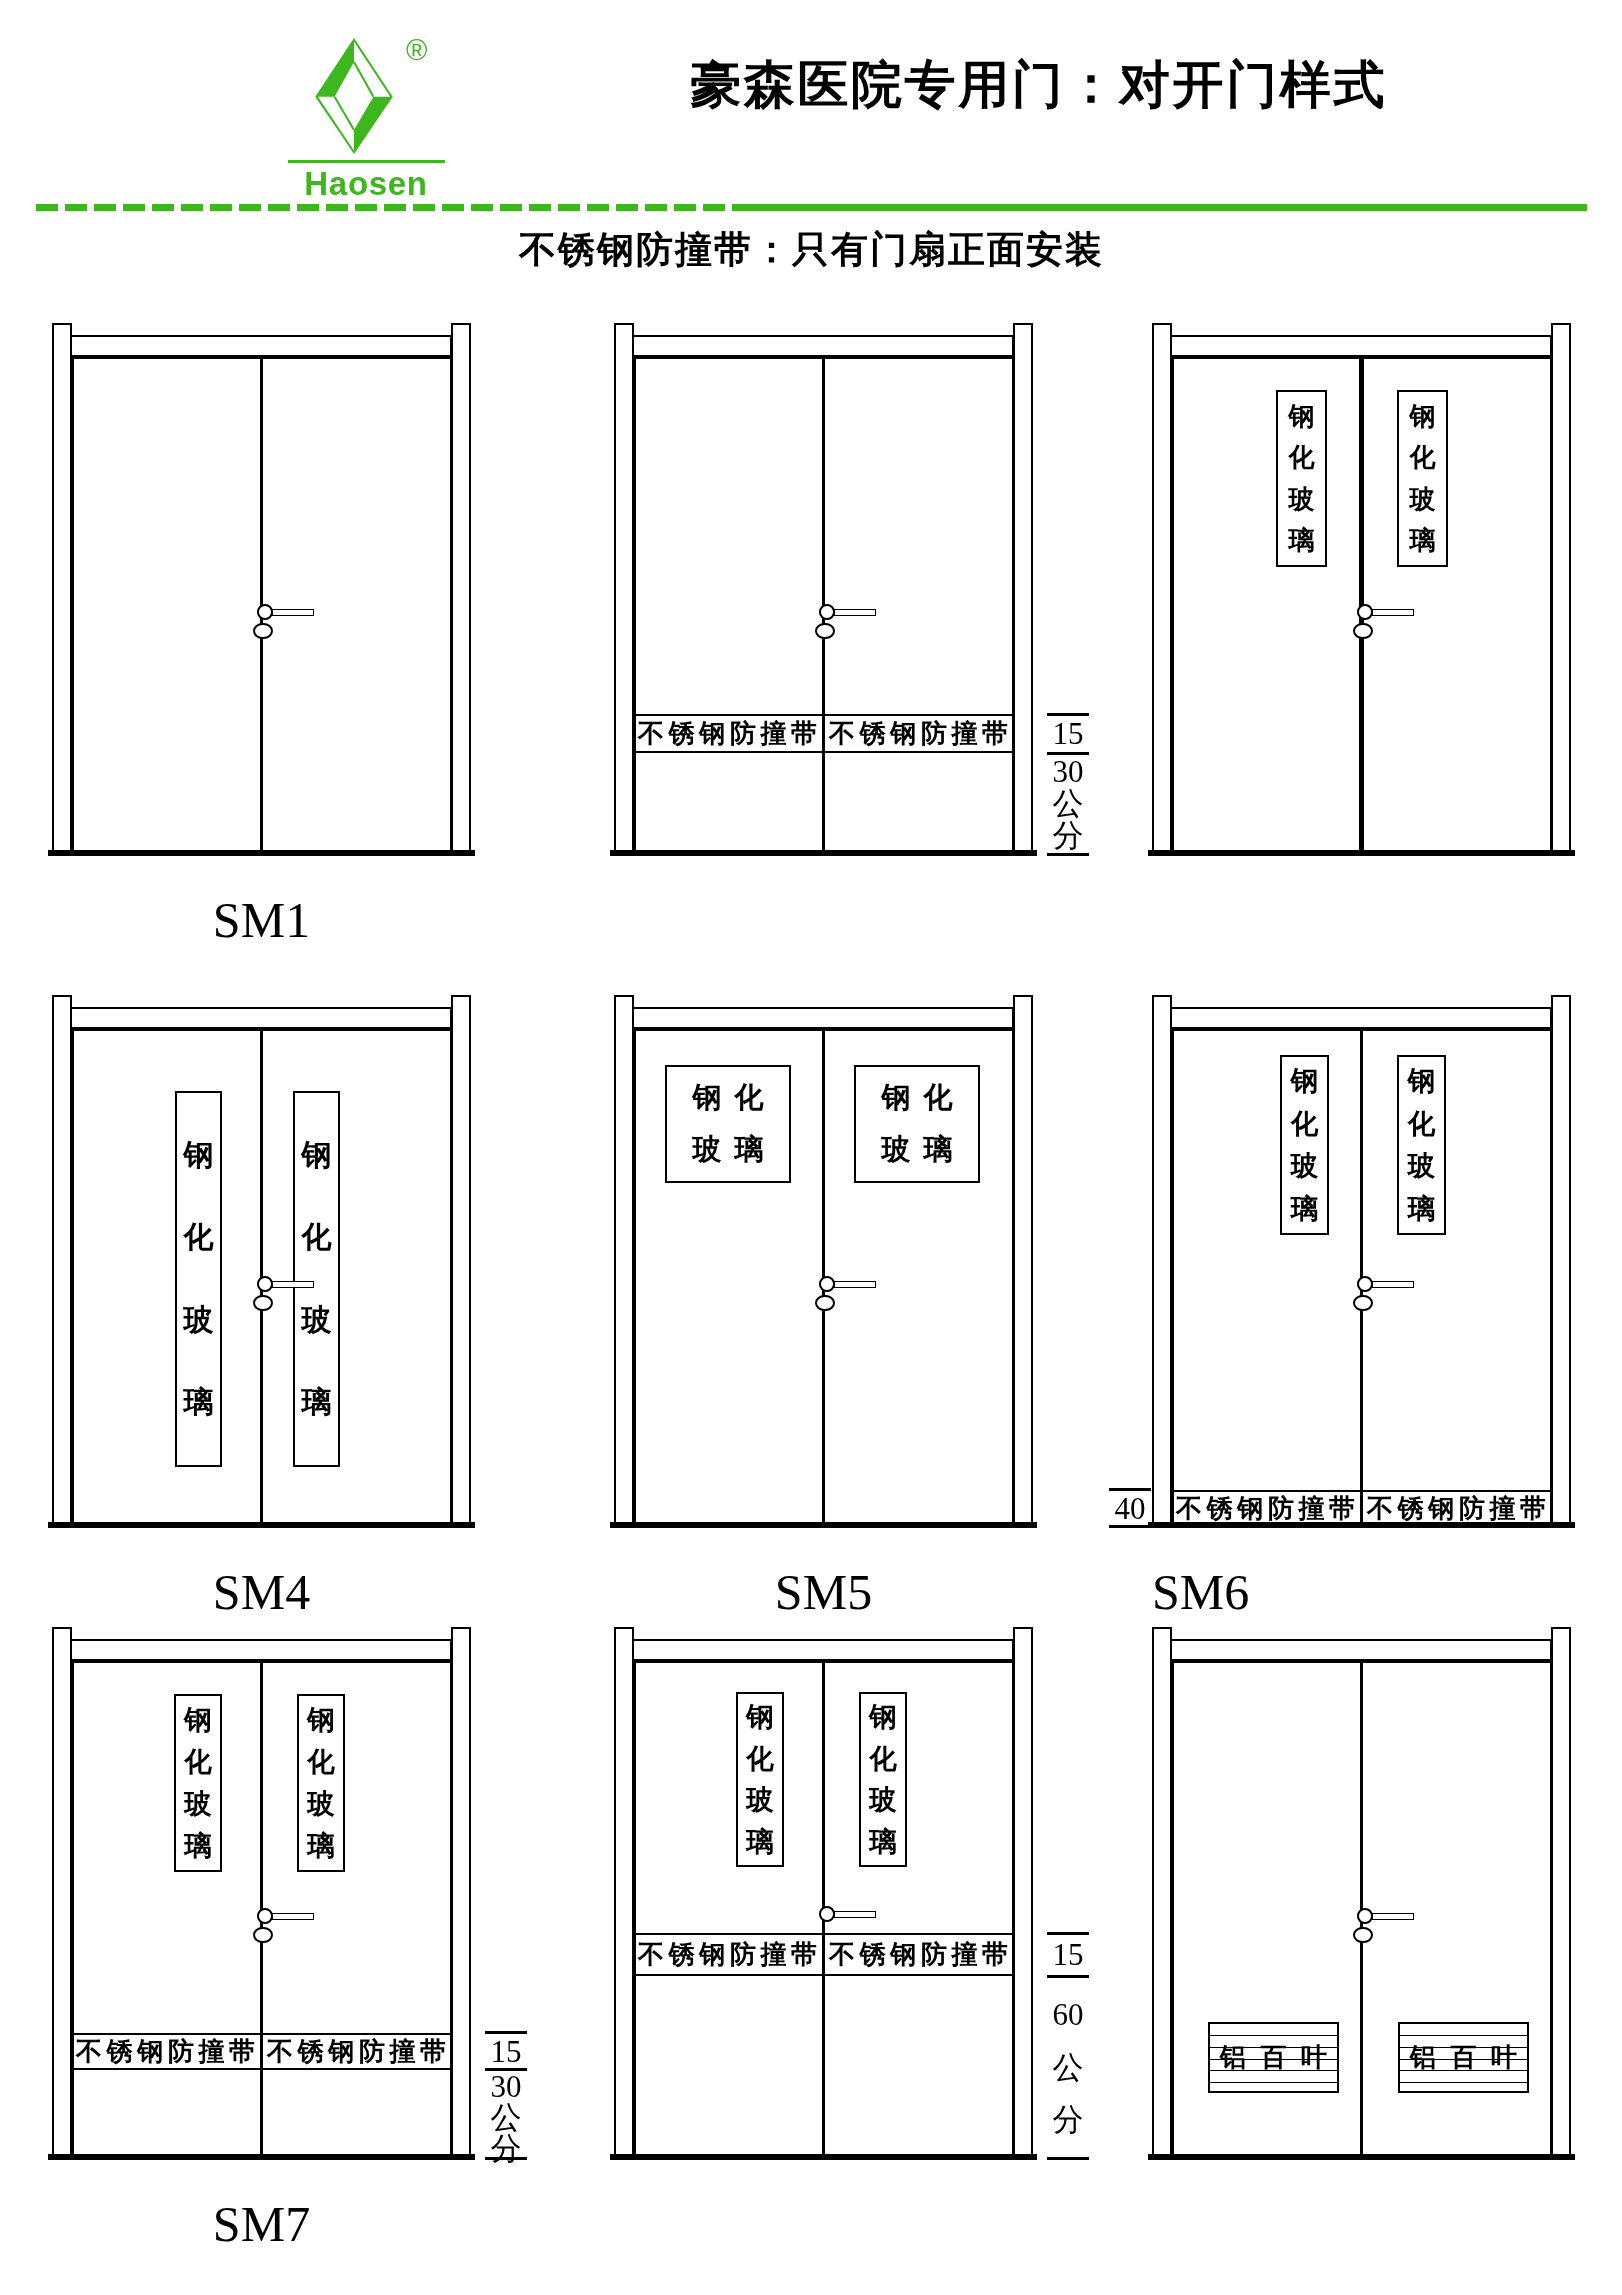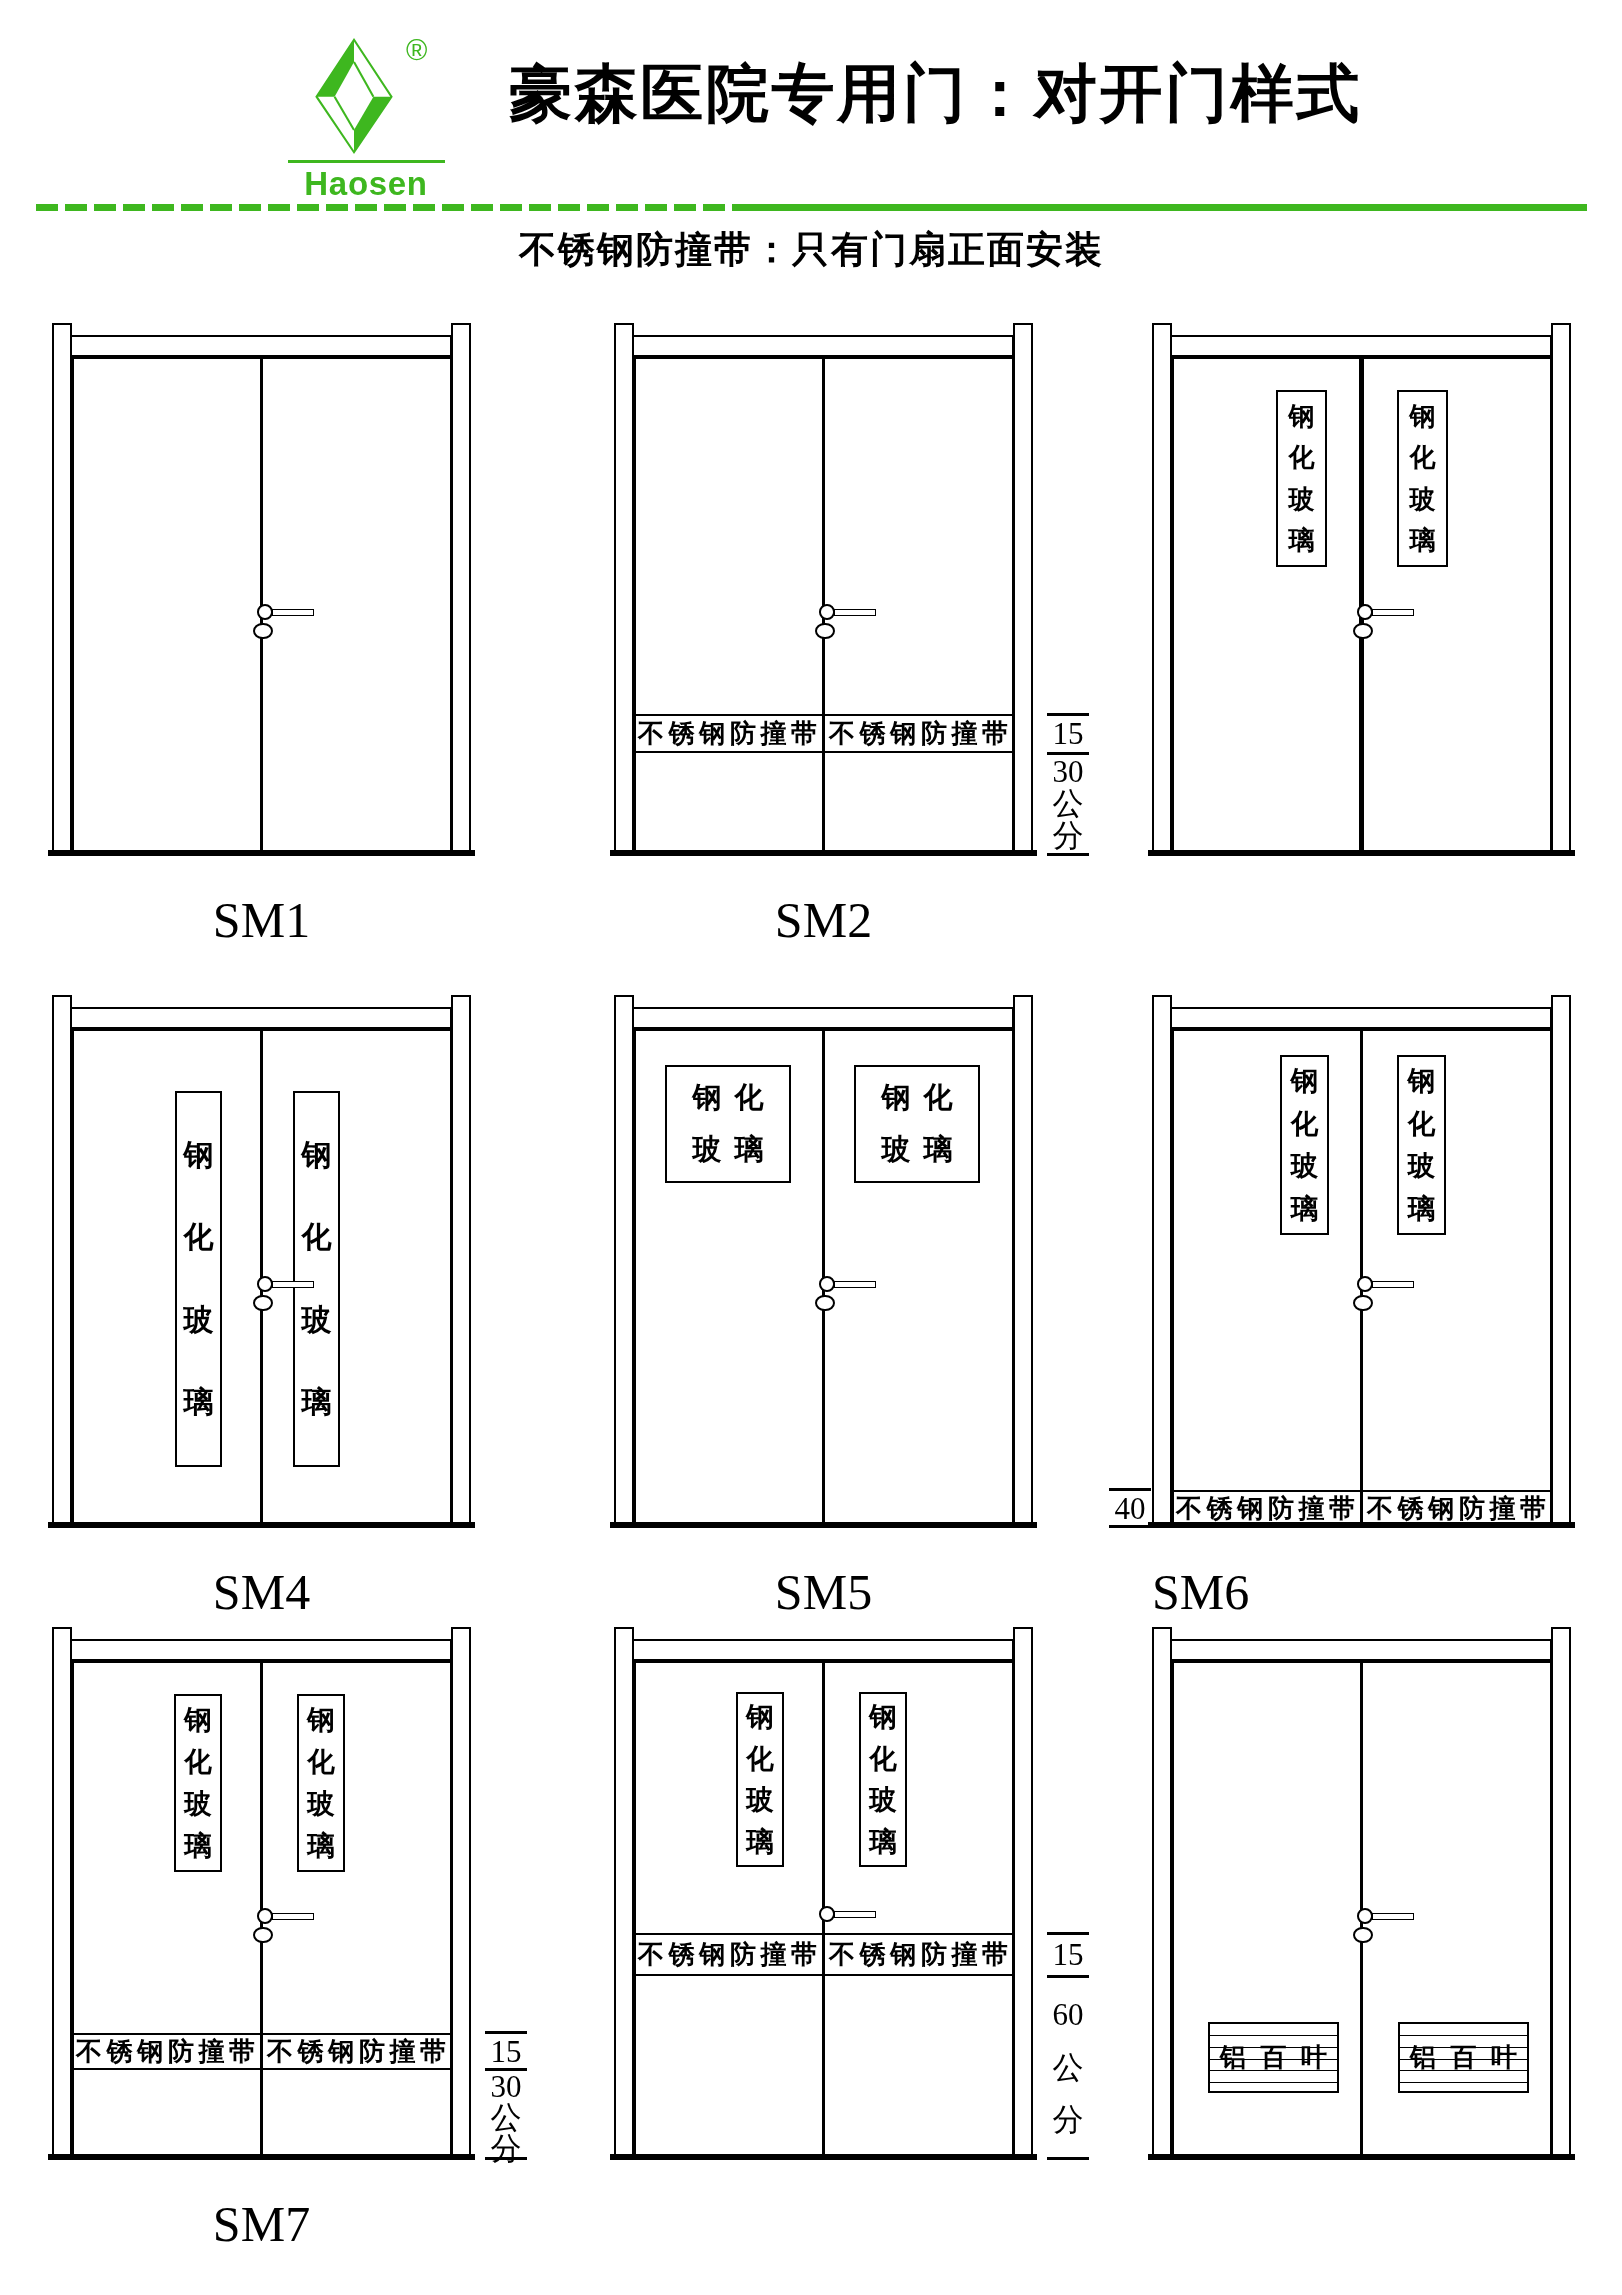--- a/index.html
+++ b/index.html
@@ -8,22 +8,22 @@
         --green:#3eb71f;}
   
   .logo{position:absolute;left:281px;top:33px;width:170px;height:165px;}
   .logo-mark{position:absolute;left:23.6px;top:3.9px;width:98px;height:118px;color:var(--green);}
   .logo-reg{position:absolute;right:23.6px;top:1.3px;font-size:29px;color:var(--green);
             font-family:"Liberation Sans",sans-serif;}
   .logo-rule{position:absolute;left:6.5px;top:127px;width:157px;height:2.6px;background:var(--green);}
   .logo-text{position:absolute;left:0;top:132px;width:170px;text-align:center;
              font-family:"Liberation Sans",sans-serif;font-weight:bold;font-size:33px;
              color:var(--green);letter-spacing:0.7px;}
-  .title{position:absolute;left:484px;top:51px;width:903px;text-align:center;
-         font-size:63px;font-weight:bold;letter-spacing:2.6px;white-space:nowrap;}
+  .title{position:absolute;left:484px;top:51px;width:903px;text-align:right;
+         font-size:51px;font-weight:bold;letter-spacing:2.6px;white-space:nowrap;}
   .green-rule{position:absolute;left:36px;top:204px;width:1551px;height:7.2px;background:var(--green);}
   .green-rule::after{content:"";position:absolute;left:0;top:0;height:100%;width:46%;
          background:repeating-linear-gradient(90deg,rgba(255,255,255,0) 0 22px,#ffffff 22px 29px);}
   .subtitle{position:absolute;left:0;top:225px;width:1623px;text-align:center;
             font-size:37px;font-weight:bold;letter-spacing:2px;}
   #doors div{box-sizing:border-box;}
 </style>
 </head>
 <body>
 
@@ -79,21 +79,20 @@
         <div style="position: absolute; left: 433px; top: 429px; width: 42px; height: 2.6px; background: rgb(0, 0, 0);"></div>
         <div style="position: absolute; left: 433px; top: 530px; width: 42px; height: 2.6px; background: rgb(0, 0, 0);"></div>
         <div style="position: absolute; left: 433px; top: 393px; width: 42px; height: 35px; display: flex; flex-direction: column; align-items: center; justify-content: space-evenly; font-size: 31px; line-height: 1;">
           <div>15</div>
         </div>
         <div style="position: absolute; left: 433px; top: 432px; width: 42px; height: 97px; display: flex; flex-direction: column; align-items: center; justify-content: space-evenly; font-size: 31px; line-height: 1;">
           <div>30</div>
           <div>公</div>
           <div>分</div>
         </div>
-        <div style="position: absolute; left: 0px; top: 568px; width: 419px; text-align: center; font-size: 50px;">SM2</div>
       </div>
       <div style="position: absolute; left: 1152px; top: 323px; width: 419px; height: 628px;">
         <div style="position: absolute; left: 0px; top: 0px; width: 19.6px; height: 530px; border: 2.6px solid rgb(0, 0, 0); background: rgb(255, 255, 255);"></div>
         <div style="position: absolute; left: 399px; top: 0px; width: 19.6px; height: 530px; border: 2.6px solid rgb(0, 0, 0); background: rgb(255, 255, 255);"></div>
         <div style="position: absolute; left: 18.3px; top: 11.8px; width: 382px; height: 22px; border: 2px solid rgb(0, 0, 0); background: rgb(255, 255, 255);"></div>
         <div style="position: absolute; left: 19.6px; top: 34px; width: 380px; height: 497px; border: 2px solid rgb(0, 0, 0); background: rgb(255, 255, 255);"></div>
         <div style="position: absolute; left: 207px; top: 34px; width: 4.6px; height: 497px; background: rgb(0, 0, 0);"></div>
         <div style="position: absolute; left: -3.9px; top: 527px; width: 427px; height: 5.9px; background: rgb(0, 0, 0);"></div>
         <div style="position: absolute; left: 124px; top: 67px; width: 51px; height: 177px; border: 2px solid rgb(0, 0, 0); display: flex; flex-direction: column; align-items: center; justify-content: space-evenly; background: rgb(255, 255, 255);">
           <div style="font-size: 26px; font-weight: bold;">钢</div>

